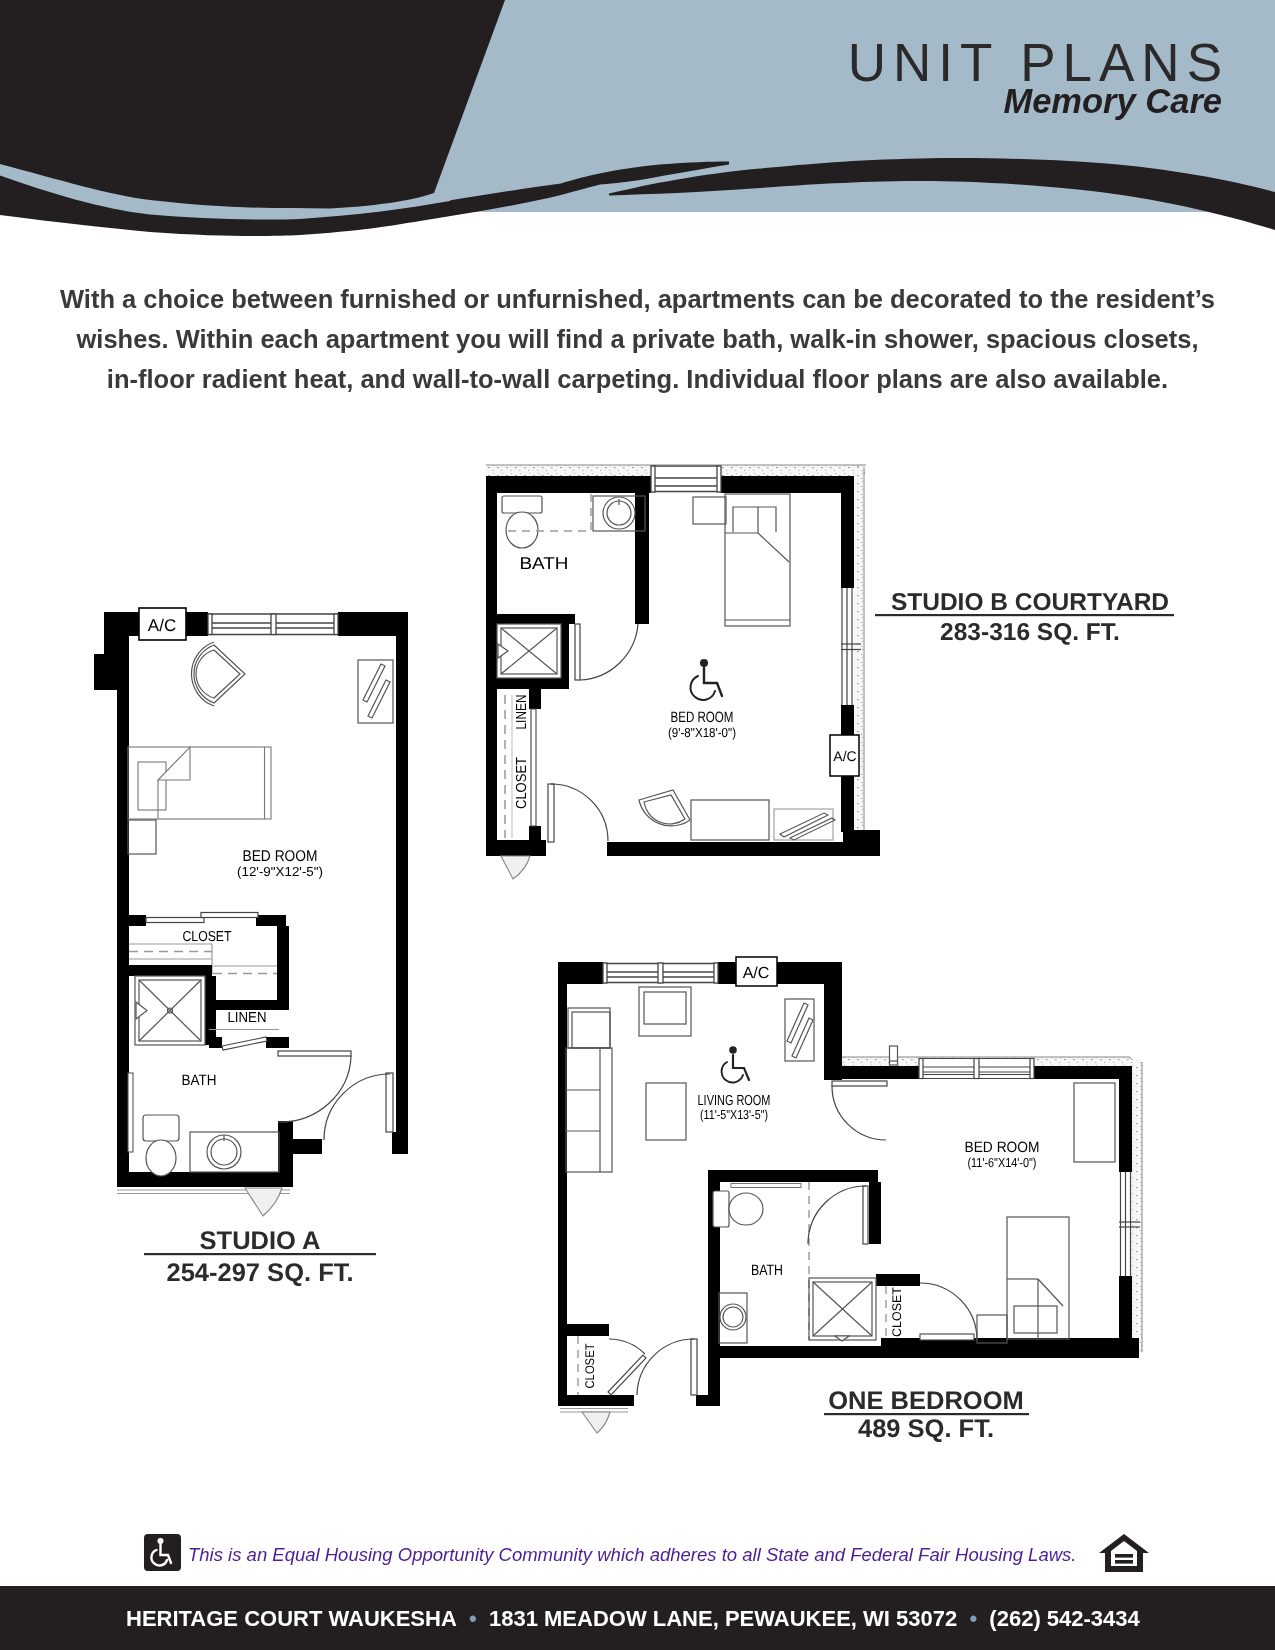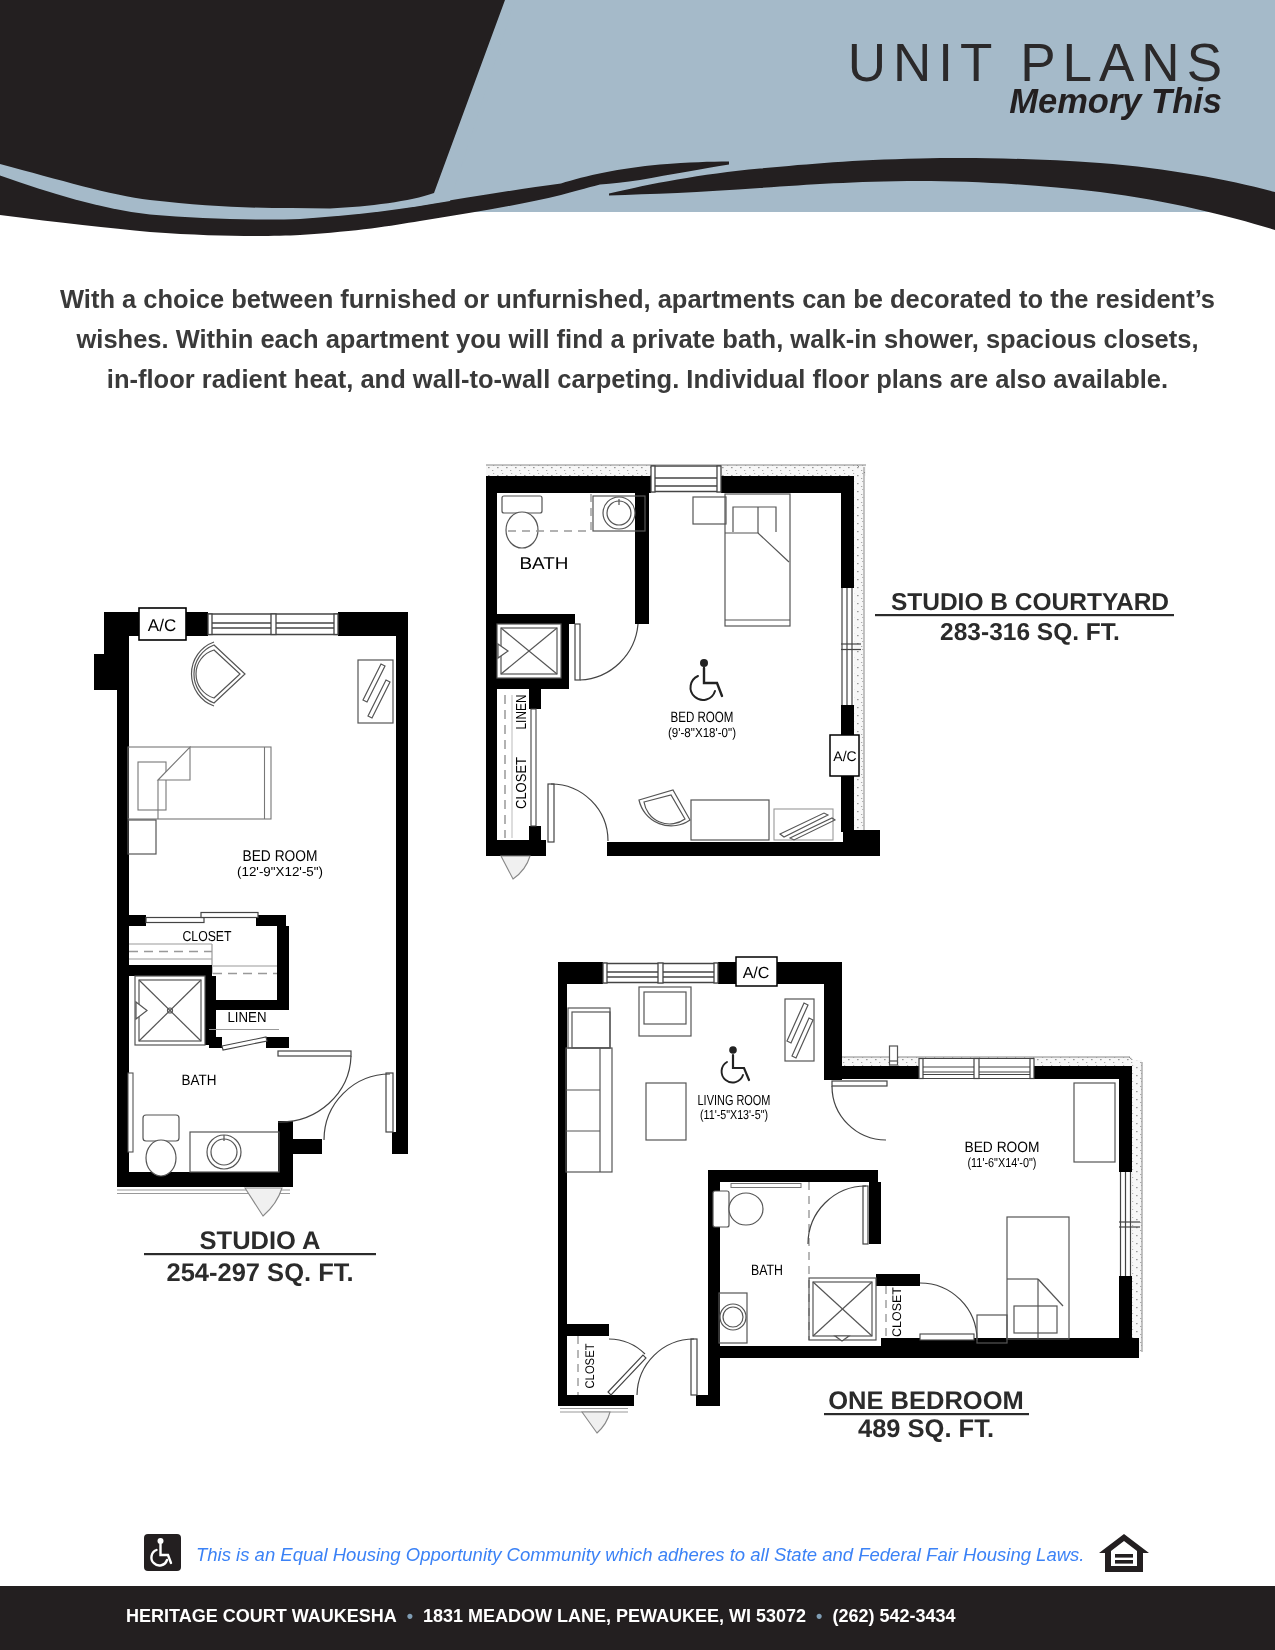--- a/index.html
+++ b/index.html
@@ -28,21 +28,21 @@
       <path d="M0,0 L515,0 L450,201 C410,208 360,215 300,219 C260,220.5 200,219 150,214.5 C100,209 50,193 0,175.5 Z" fill="#a5bac9"></path>
     </g>
 
   <g>
       <path d="M0,0 L505,0 L434,193 C410,201.5 370,206.5 330,208.5 C270,208.5 220,208 150,200 C110,195 60,180 0,164 Z" fill="#231f20"></path>
     </g>
 </svg>
 
 <div class="abs" style="left:0;top:22px;width:1229px;text-align:right;font-size:53px;letter-spacing:7px;color:#2b292a;font-weight:normal;margin-top:10px;">UNIT PLANS</div>
 
-<div class="abs" style="left:0;top:82px;width:1222px;text-align:right;font-size:34.5px;color:#231f20;font-weight:bold;font-style:italic;">Memory This</div>
+<div class="abs" style="left:0;top:82px;width:1222px;text-align:right;font-size:34.5px;color:#231f20;font-weight:bold;font-style:italic;">Memory Care</div>
 
 <div class="abs" style="left:40px;top:279px;width:1195px;text-align:center;font-size:25.5px;line-height:40px;color:#3a3a3a;font-weight:bold;">With a choice between furnished or unfurnished, apartments can be decorated to the resident’s<br>wishes. Within each apartment you will find a private bath, walk-in shower, spacious closets,<br>in-floor radient heat, and wall-to-wall carpeting. Individual floor plans are also available.</div>
 <svg class="abs" style="left:0;top:440px" text-rendering="geometricPrecision" width="1275" height="1010" viewBox="0 440 1275 1010">
     <defs>
       <pattern id="stip" width="9" height="8" patternUnits="userSpaceOnUse">
         <rect width="9" height="8" fill="#f7f7f7"></rect>
         <rect x="2" y="3" width="1.6" height="1.2" fill="#999"></rect>
         <rect x="6" y="6" width="1.3" height="1" fill="#aaa"></rect>
         <rect x="7" y="1" width="1.2" height="1" fill="#b5b5b5"></rect>
       </pattern>
@@ -649,22 +649,22 @@
 
 <svg class="abs" style="left:144px;top:1534px" width="37" height="37" viewBox="0 0 37 37">
   <rect x="0" y="0" width="37" height="37" rx="4" fill="#231f20"></rect>
   <g fill="none" stroke="#fff" stroke-width="2.4" stroke-linecap="round">
     <circle cx="16.5" cy="7" r="3" fill="#fff" stroke="none"></circle>
     <path d="M16.5,10 L16.5,21 L24,21 L27,29"></path>
     <path d="M12.5,16 A8,8 0 1 0 23,26"></path>
   </g>
 </svg>
 
-<div class="abs" style="left:196px;top:1544px;width:950px;font-size:18.5px;font-style:italic;color:#3b82f6;">This is an Equal Housing Opportunity Community which adheres to all State and Federal Fair Housing Laws.</div>
+<div class="abs" style="left:188px;top:1544px;width:950px;font-size:18.5px;font-style:italic;color:#4c1d95;">This is an Equal Housing Opportunity Community which adheres to all State and Federal Fair Housing Laws.</div>
 
 <svg class="abs" style="left:1099px;top:1534px" width="50" height="40" viewBox="0 0 50 40">
   <path fill-rule="evenodd" fill="#231f20" d="M25,0 L0,19 L6,19 L6,38 L44,38 L44,19 L50,19 Z M25,7 L38,17 L38,32 L12,32 L12,17 Z"></path>
   <rect x="16" y="20" width="18" height="3.6" fill="#231f20"></rect>
   <rect x="16" y="26" width="18" height="3.6" fill="#231f20"></rect>
 </svg>
 
 <div class="abs" style="left:0;top:1586px;width:1275px;height:64px;background:#231f20;"></div>
-<div class="abs" style="left:126px;top:1606px;font-size:18px;font-weight:bold;color:#fff;">HERITAGE COURT WAUKESHA&nbsp;&nbsp;<span style="color:#7f9db4;">•</span>&nbsp;&nbsp;1831 MEADOW LANE, PEWAUKEE, WI 53072&nbsp;&nbsp;<span style="color:#7f9db4;">•</span>&nbsp;&nbsp;(262) 542-3434</div>
+<div class="abs" style="left:126px;top:1606px;font-size:22px;font-weight:bold;color:#fff;">HERITAGE COURT WAUKESHA&nbsp;&nbsp;<span style="color:#7f9db4;">•</span>&nbsp;&nbsp;1831 MEADOW LANE, PEWAUKEE, WI 53072&nbsp;&nbsp;<span style="color:#7f9db4;">•</span>&nbsp;&nbsp;(262) 542-3434</div>
 
 </body></html>

